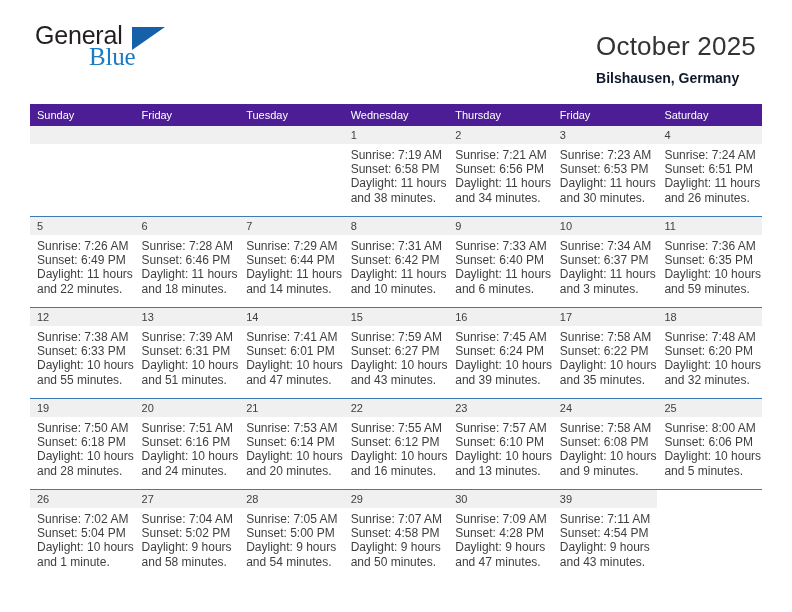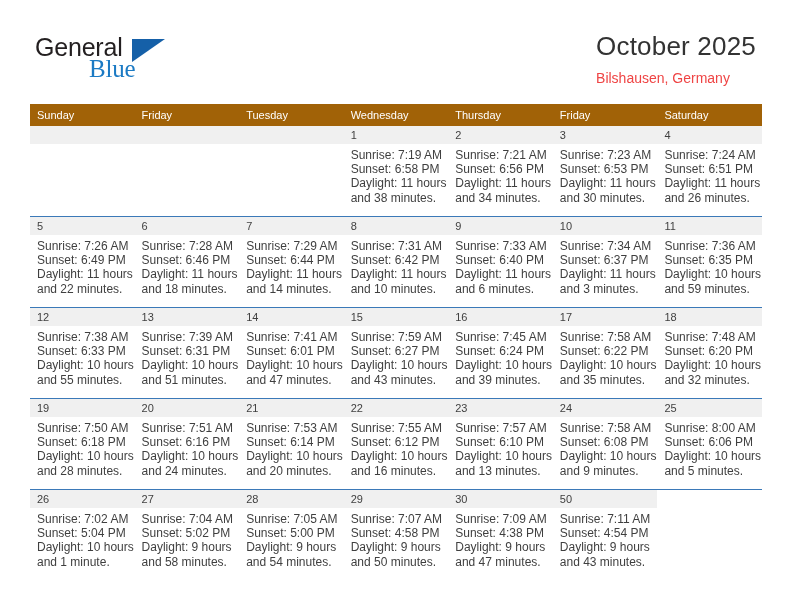--- a/index.html
+++ b/index.html
@@ -26,21 +26,21 @@
   .header {
     position: absolute;
     left: 0;
     top: 0;
     width: 792px;
     height: 100px;
   }
   .brand {
     position: absolute;
     left: 35px;
-    top: 35px;
+    top: 23px;
     width: 200px;
     height: 52px;
     line-height: 1;
   }
   .brand-general {
     display: block;
     font-size: 25px;
     color: #231f20;
     letter-spacing: -0.2px;
     font-family: "Liberation Sans", sans-serif;
@@ -72,36 +72,37 @@
   }
   .cal-title {
     font-size: 26px;
     color: #333333;
     font-weight: normal;
     line-height: 32px;
     letter-spacing: 0.2px;
   }
   .cal-sub {
     font-size: 14px;
-    color: #ef4444;
+    color: #0f172a;
     line-height: 20px;
     margin-top: 6px;
+    font-weight: bold;
   }
 
   
   .calendar {
     position: absolute;
     left: 30px;
     top: 104px;
     width: 732px;
     border-collapse: collapse;
     table-layout: fixed;
   }
   .calendar th {
-    background: #a16207;
+    background: #4c1d95;
     color: #ffffff;
     font-size: 11px;
     font-weight: normal;
     text-align: left;
     padding: 5px 0 5px 7px;
     height: 19px;
     box-sizing: border-box;
     border: none;
   }
   .calendar td {
@@ -455,27 +456,27 @@
               <div>Sunrise: 7:07 AM</div>
               <div>Sunset: 4:58 PM</div>
               <div>Daylight: 9 hours</div>
               <div>and 50 minutes.</div>
             </div>
           </td>
           <td>
             <span class="daynum">30</span>
             <div class="info">
               <div>Sunrise: 7:09 AM</div>
-              <div>Sunset: 4:38 PM</div>
+              <div>Sunset: 4:28 PM</div>
               <div>Daylight: 9 hours</div>
               <div>and 47 minutes.</div>
             </div>
           </td>
           <td>
-            <span class="daynum">50</span>
+            <span class="daynum">39</span>
             <div class="info">
               <div>Sunrise: 7:11 AM</div>
               <div>Sunset: 4:54 PM</div>
               <div>Daylight: 9 hours</div>
               <div>and 43 minutes.</div>
             </div>
           </td>
           <td class="blank">
             <span class="daynum"></span>
           </td>

